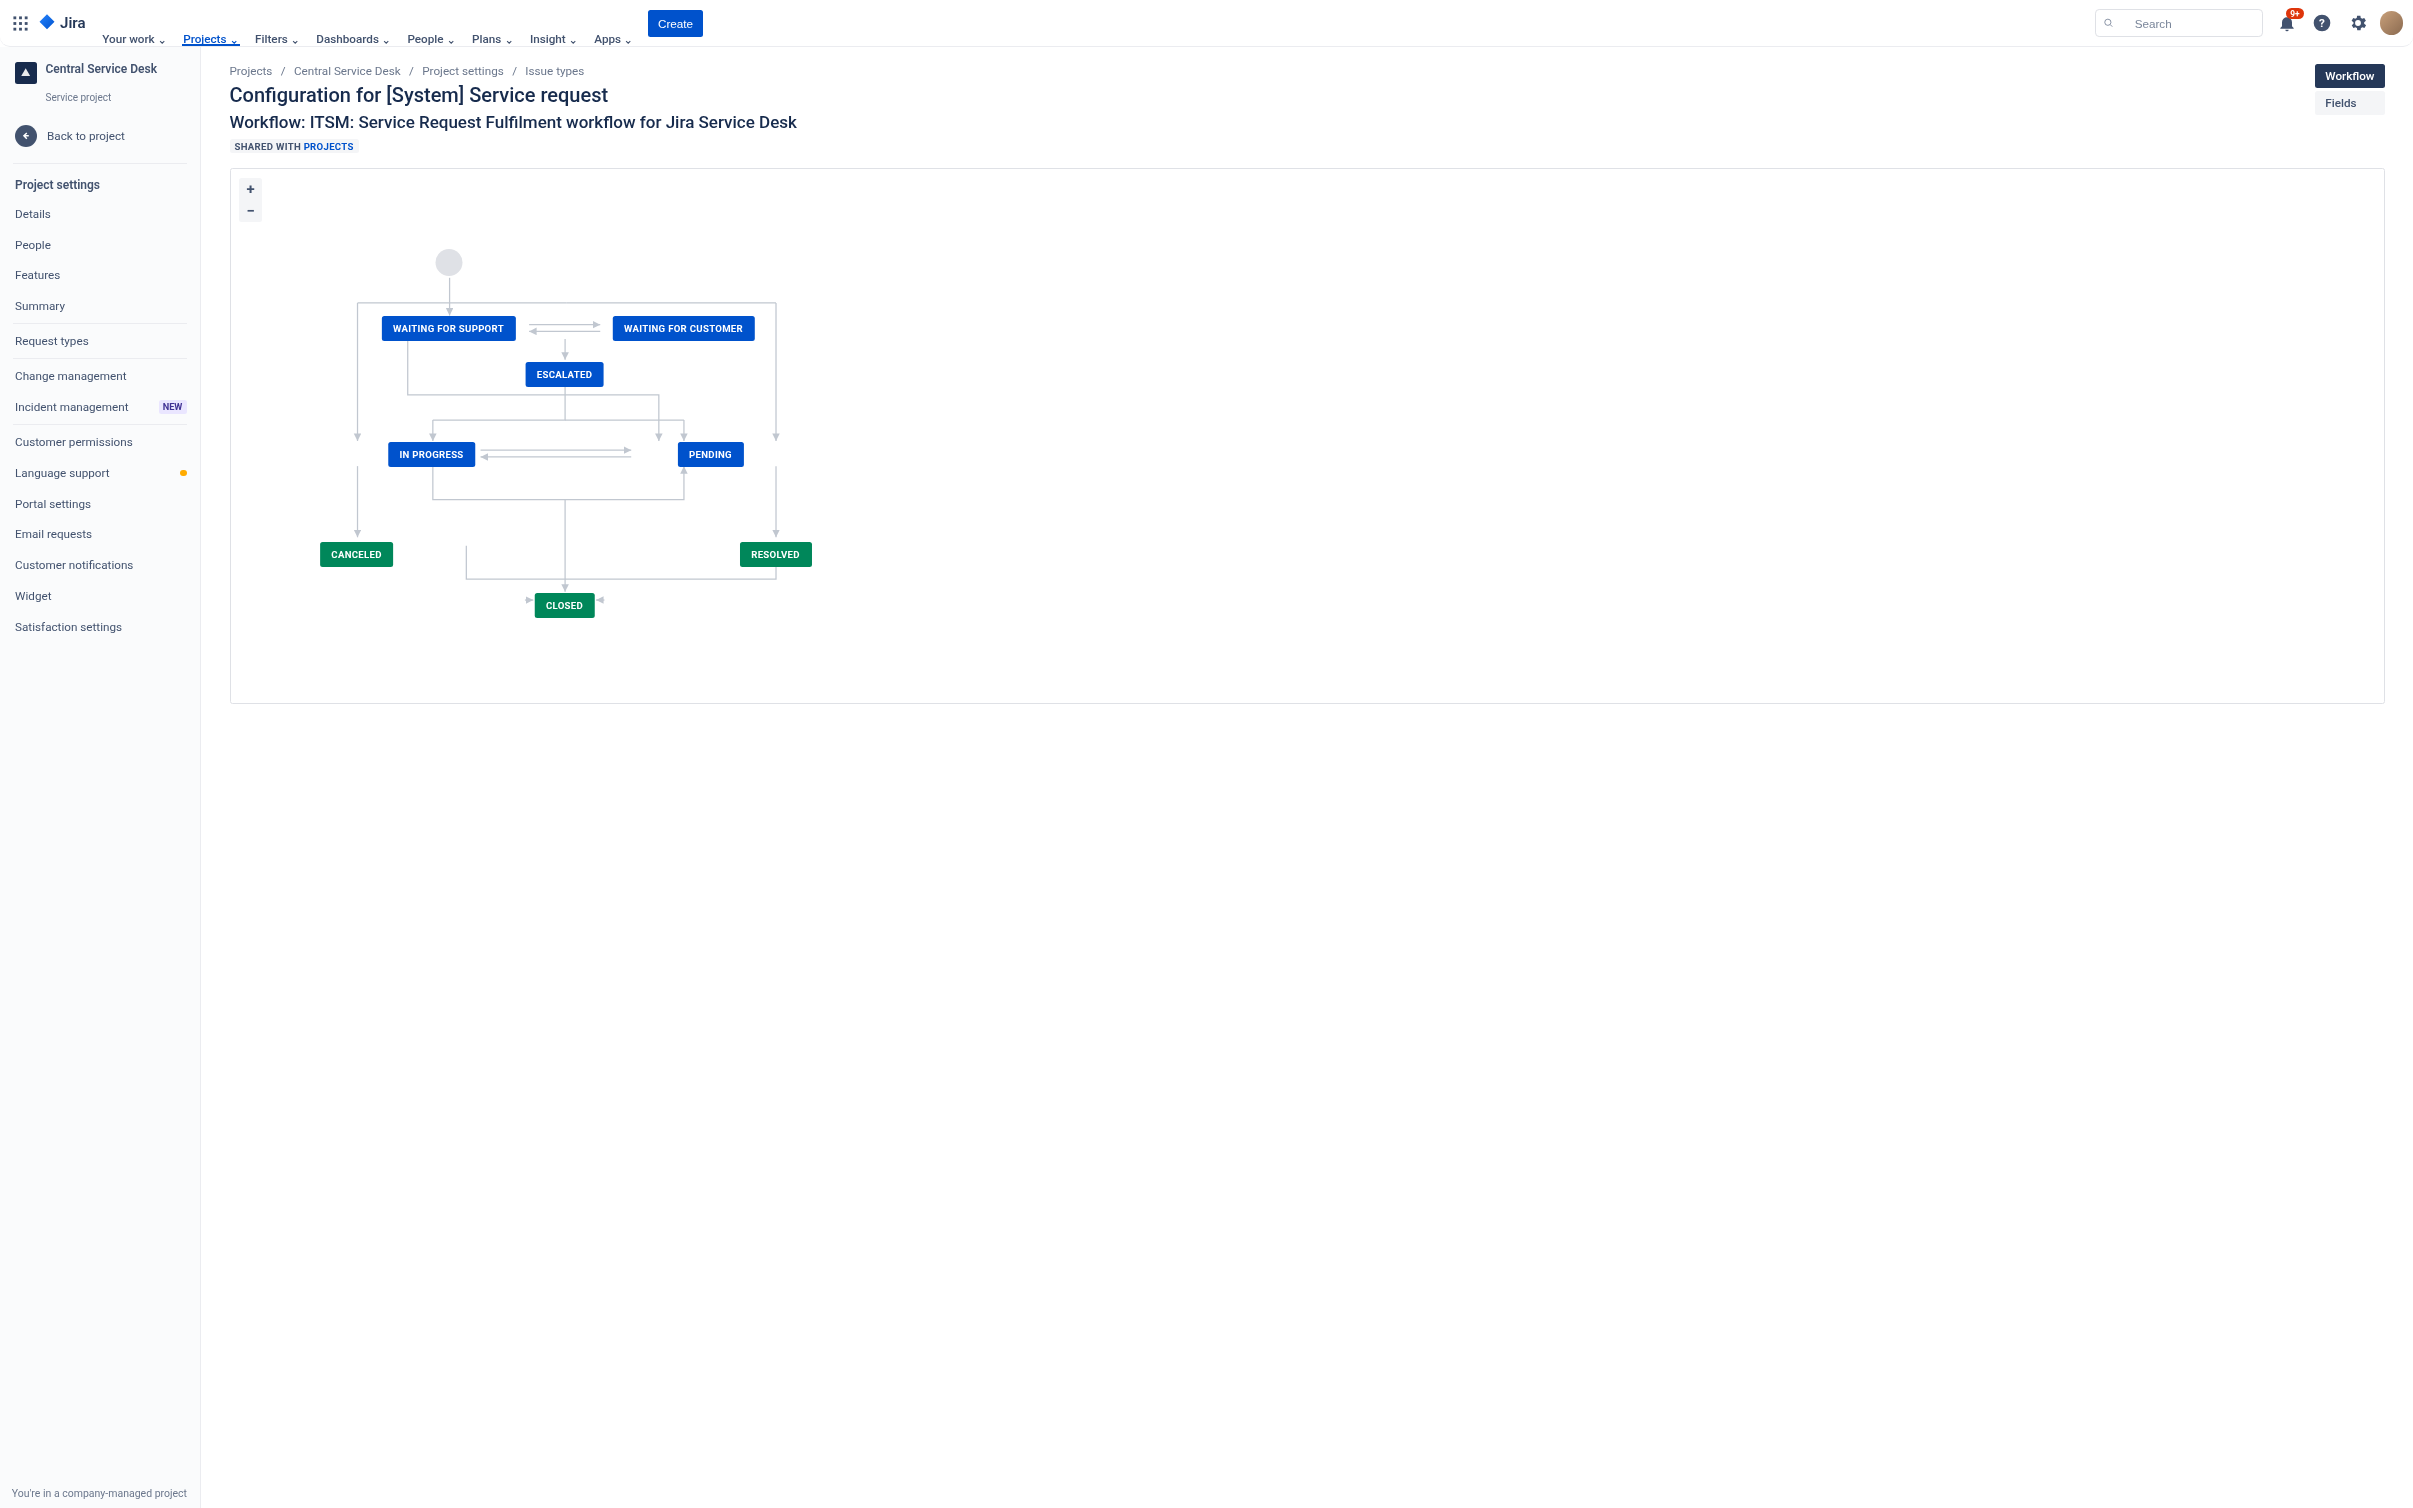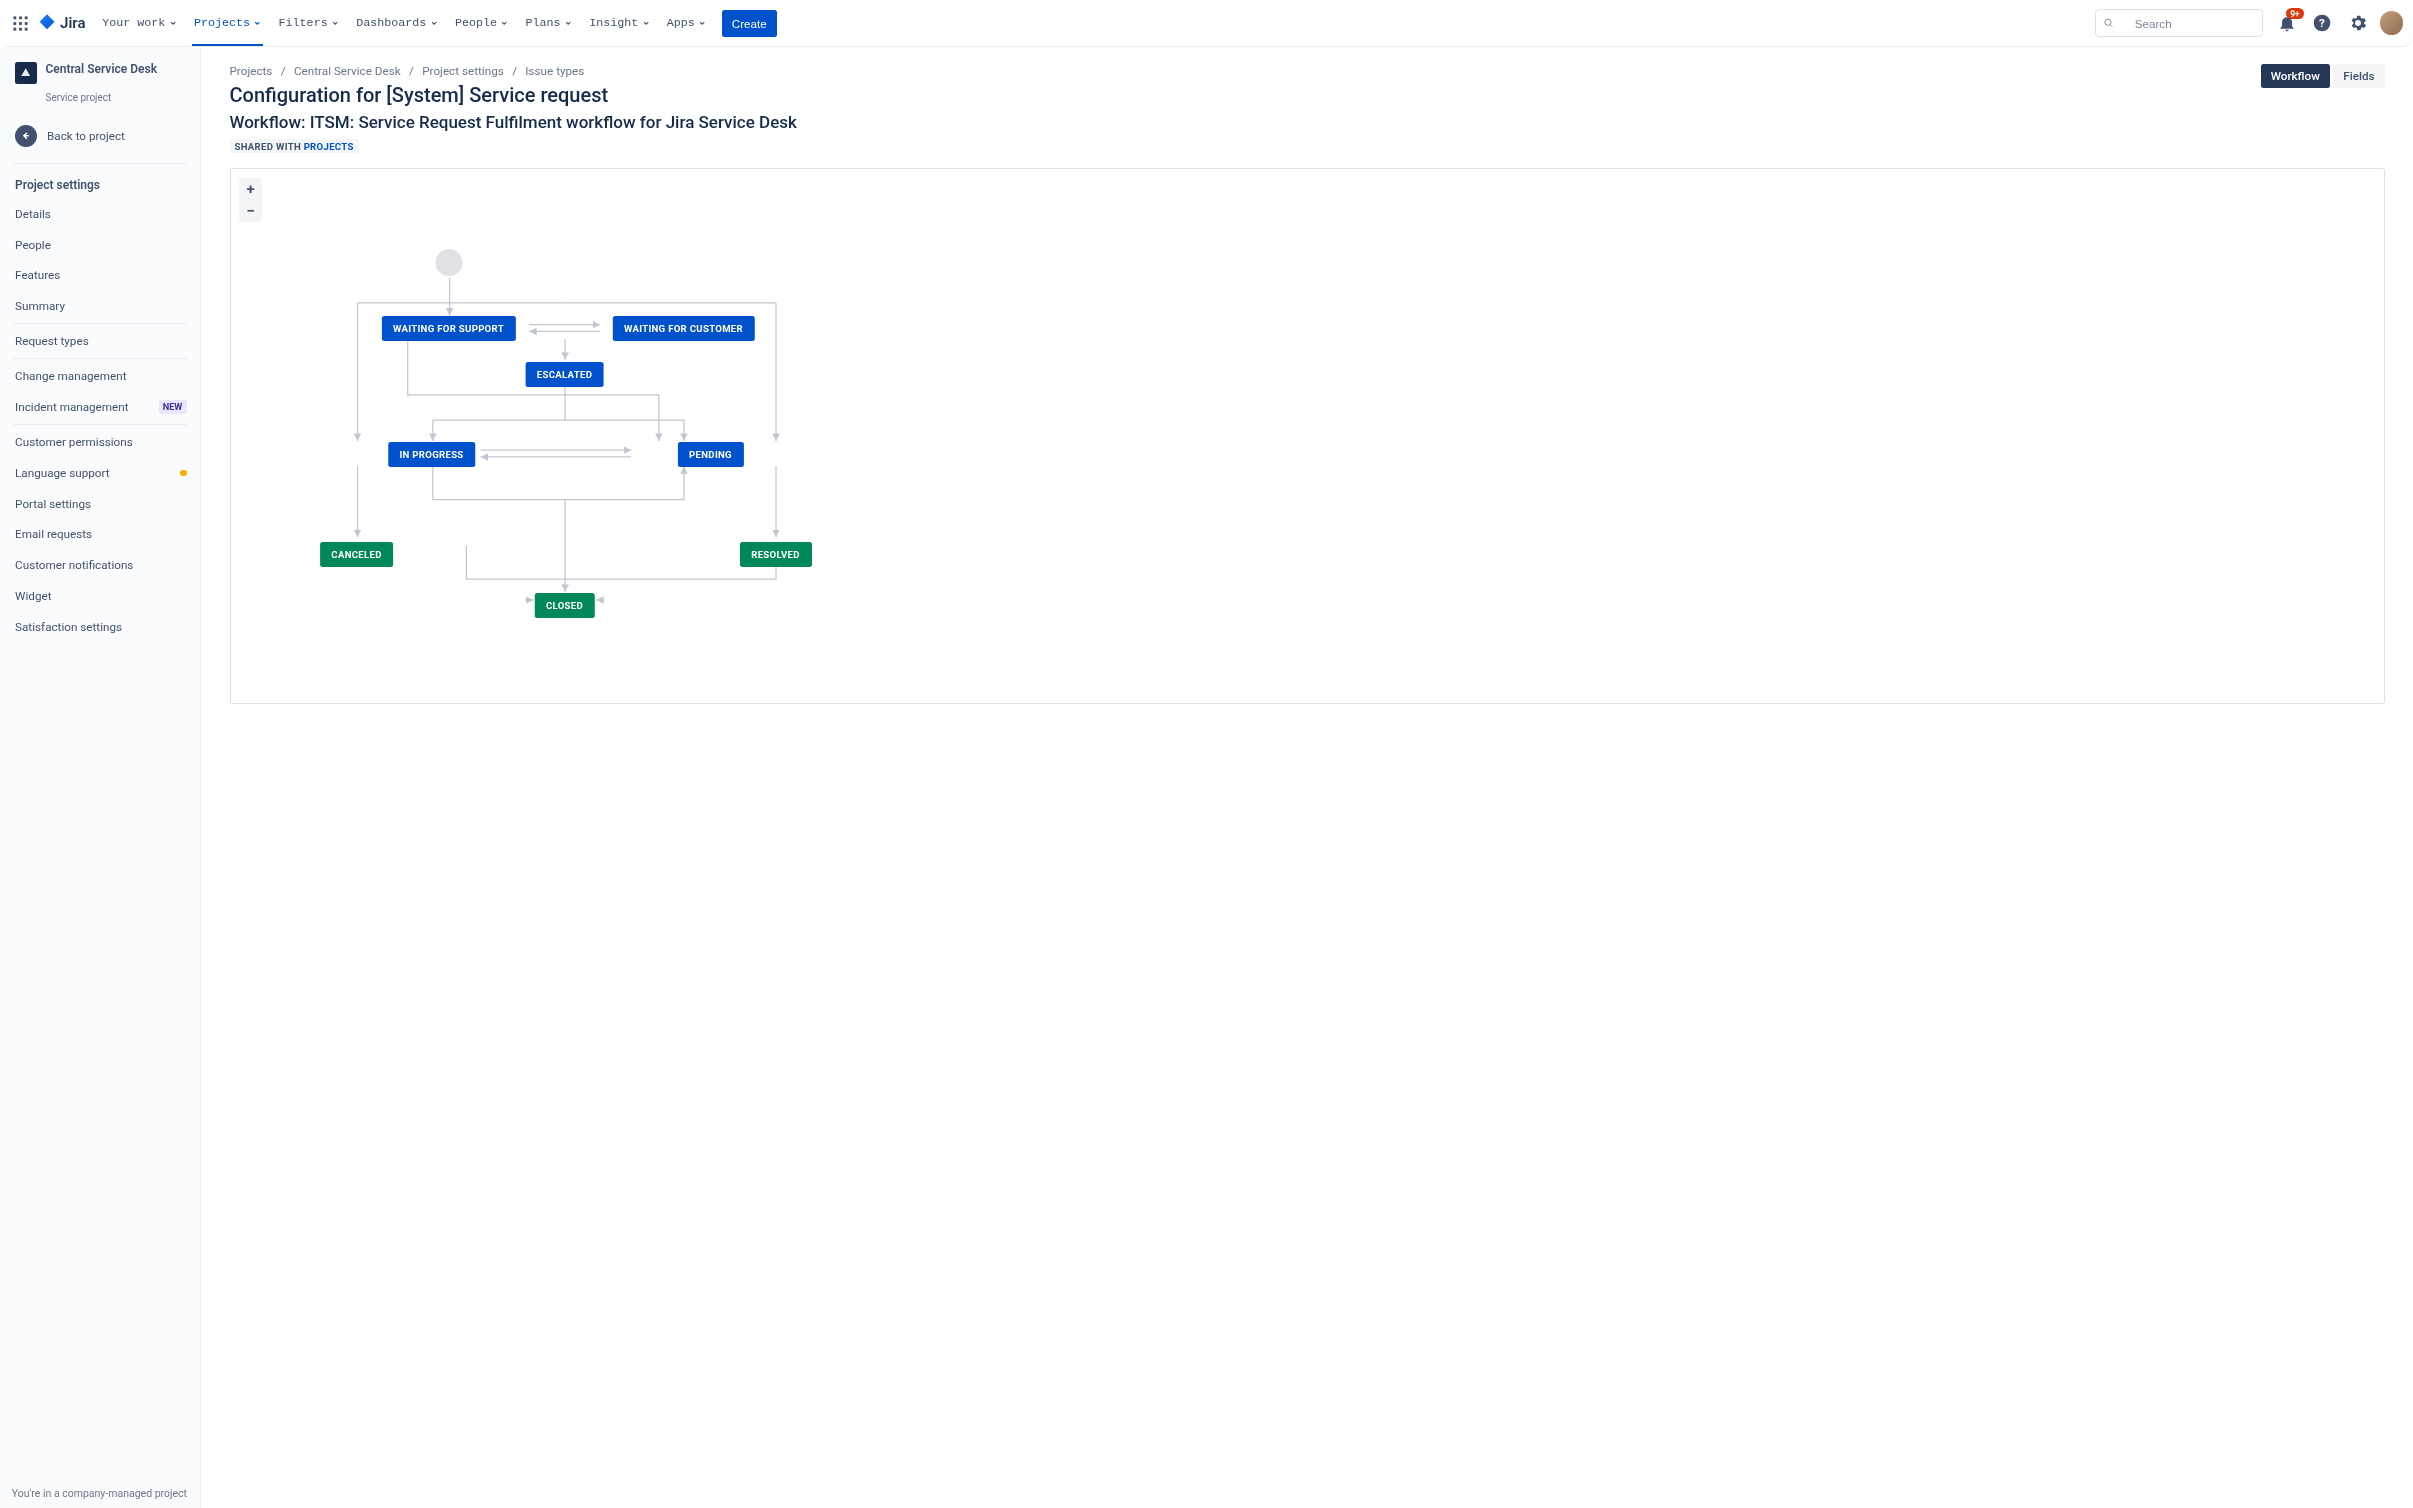--- a/index.html
+++ b/index.html
@@ -3,21 +3,21 @@
 <meta charset="utf-8">
 <style>
 * { box-sizing: border-box; margin:0; padding:0; }
 body { font-family: -apple-system, BlinkMacSystemFont, "Segoe UI", Roboto, sans-serif; color:#172B4D; background:#fff; font-size:11.7px; }
 .topnav { display:flex; align-items:center; height:47px; padding:0 10px; border-bottom:0.8px solid #EBECF0;border-radius:10px; }
 .app-switcher { width:20px; height:20px; display:flex; align-items:center; justify-content:center; margin-right:6.7px; cursor:pointer; }
 .app-switcher svg { width:17px; height:17px; }
 .jira-logo { display:flex; align-items:center; color:#253858; font-weight:600; font-size:15px; margin-right:10px; cursor:pointer; }
 .jira-logo svg { width:20px; height:20px; margin-right:3.4px; }
 .nav-items { display:flex; align-items:center; gap:3.4px; height:100%; }
-.nav-item { display:flex; align-items:center; padding:0 6.7px; height:46px; cursor:pointer; color:#42526E; font-weight:500; position:relative;font-family:Liberation Mono, monospace; }
+.nav-item { display:flex; align-items:flex-end; padding:0 6.7px; height:46px; cursor:pointer; color:#42526E; font-weight:500; position:relative; }
 .nav-item.active { color:#0052CC; }
 .nav-item.active::after { content:""; position:absolute; bottom:0; left:5px; right:5px; height:2.5px; background:#0052CC; }
 .nav-item .chev { margin-left:3.4px; }
 .create-btn { background:#0052CC; color:#fff; border:none; border-radius:2.5px; padding:0 10px; height:27px; font-weight:500; cursor:pointer; margin-left:8.4px; font-size:11.7px; }
 .nav-spacer { flex:1; }
 .search-box { display:flex; align-items:center; border:1.7px solid #DFE1E6; border-radius:4.2px; padding:0 6.7px; height:28.5px; width:168px; color:#7A869A;gap:16px; }
 .search-box input { border:none; outline:none; font-size:11.7px; width:100%; background:transparent; color:#172B4D; margin-left:5px; }
 .search-box input::placeholder{ color:#7A869A; }
 .top-icons { display:flex; align-items:center; gap:8.4px; margin-left:10px; }
 .icon-btn { width:27px; height:27px; display:flex; align-items:center; justify-content:center; cursor:pointer; position:relative; }
@@ -41,21 +41,21 @@
 .content { flex:1; padding:17px 28.5px; overflow:auto; }
 .content-header { display:flex; align-items:flex-start; gap:13.4px; }
 .header-left { flex:1; }
 .crumbs { display:flex; gap:8.4px; color:#6B778C; font-size:11.7px; margin-bottom:5px; }
 .crumbs a { color:#6B778C; text-decoration:none; cursor:pointer; }
 .crumbs .sep { color:#6B778C; }
 h1 { font-size:20px; font-weight:500; color:#172B4D; margin-bottom:5px; }
 h2 { font-size:17px; font-weight:500; color:#172B4D; margin-bottom:6.7px; }
 .shared-tag { display:inline-block; background:#F4F5F7; padding:1.7px 5px; border-radius:2.5px; font-size:9.6px; font-weight:700; color:#42526E; margin-bottom:11.7px; letter-spacing:0.3px; }
 .shared-tag .link { color:#0052CC; }
-.view-tabs { display:flex; gap:3.4px; }
+.view-tabs { display:flex; gap:3.4px;flex-direction:column; }
 .view-tab { padding:5px 10px; border-radius:2.5px; background:#F4F5F7; color:#42526E; cursor:pointer; font-weight:500; font-size:11.7px;}
 .view-tab.active { background:#253858; color:#fff; }
 .diagram-container { border:0.8px solid #DFE1E6; border-radius:2.5px; position:relative; height:536px; margin-top:3.4px; }
 .zoom-controls { position:absolute; top:8.4px; left:8.4px; display:flex; flex-direction:column; background:#F4F5F7; border-radius:2.5px; }
 .zoom-btn { width:23.5px; height:22px; display:flex; align-items:center; justify-content:center; cursor:pointer; color:#42526E; font-size:15px; font-weight:700; }
 .diagram-inner { position:absolute; inset:0; }
 .status-node { position:absolute; padding:6.7px 11.7px; border-radius:2.5px; font-size:9.6px; font-weight:700; color:#fff; text-align:center; transform:translateX(-50%); white-space:nowrap; letter-spacing:0.3px; }
 .status-node.blue { background:#0052CC; }
 .status-node.green { background:#00875A; }
 .start-circle { position:absolute; width:27px; height:27px; border-radius:50%; background:#DFE1E6; transform:translateX(-50%); }

